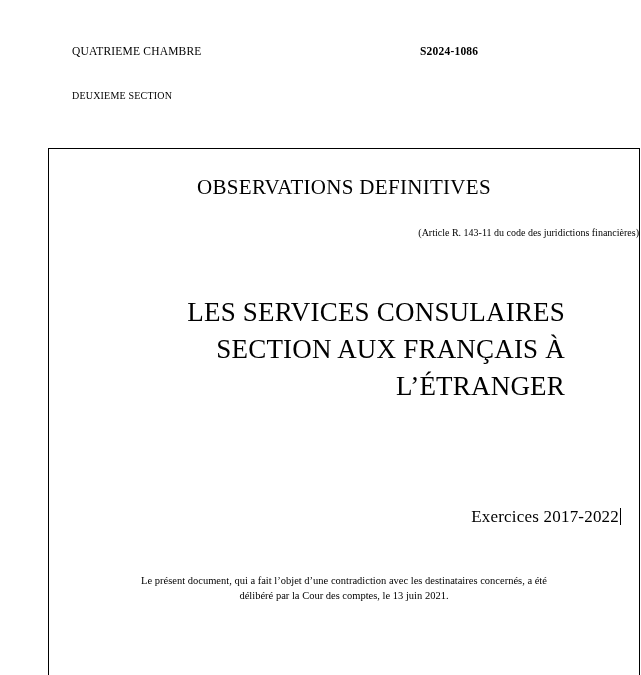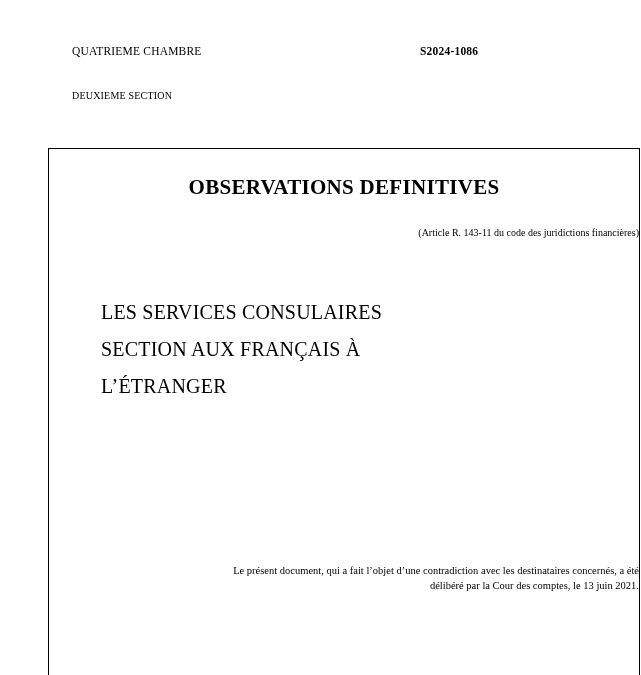--- a/index.html
+++ b/index.html
@@ -72,38 +72,38 @@
     width: 100%;
     height: 100%;
   }
   .obs-title {
     position: absolute;
     top: 26px;
     left: 0;
     width: 100%;
     text-align: center;
     font-size: 21px;
-    font-weight: bold;
+    font-weight: normal;
     letter-spacing: 0.3px;
   }
   .obs-sub {
     position: absolute;
     top: 78px;
     left: 0;
     width: 100%;
     text-align: right;
     font-size: 10px;
   }
   .main-title {
     position: absolute;
     top: 145px;
-    left: 52px;
+    left: 44px;
     width: 472px;
-    text-align: left;
-    font-size: 20px;
+    text-align: right;
+    font-size: 27px;
     line-height: 37px;
     letter-spacing: 0.2px;
   }
   .main-title .line {
     display: block;
     white-space: nowrap;
   }
   .exercises {
     position: absolute;
     top: 358px;
@@ -115,24 +115,24 @@
   .caret {
     display: inline-block;
     width: 1px;
     height: 17px;
     background: #000;
     vertical-align: -3px;
     margin-left: 1px;
   }
   .note {
     position: absolute;
-    top: 414px;
+    top: 424px;
     left: 0;
     width: 100%;
-    text-align: right;
+    text-align: center;
     font-size: 10.5px;
     line-height: 15px;
   }
   .note .nline {
     display: block;
   }
 </style>
 </head>
 <body>
 
@@ -151,20 +151,21 @@
       <div class="obs-title">OBSERVATIONS DEFINITIVES</div>
 
       <div class="obs-sub">(Article R. 143-11 du code des juridictions financières)</div>
 
       <div class="main-title">
         <span class="line">LES SERVICES CONSULAIRES</span>
         <span class="line">SECTION AUX FRANÇAIS À</span>
         <span class="line">L’ÉTRANGER</span>
       </div>
 
+      <div class="exercises"><span>Exercices 2017-2022</span><span class="caret"></span></div>
 
       <div class="note">
         <span class="nline">Le présent document, qui a fait l’objet d’une contradiction avec les destinataires concernés, a été</span>
         <span class="nline">délibéré par la Cour des comptes, le 13 juin 2021.</span>
       </div>
 
     </div>
   </div>
 
 </div>

